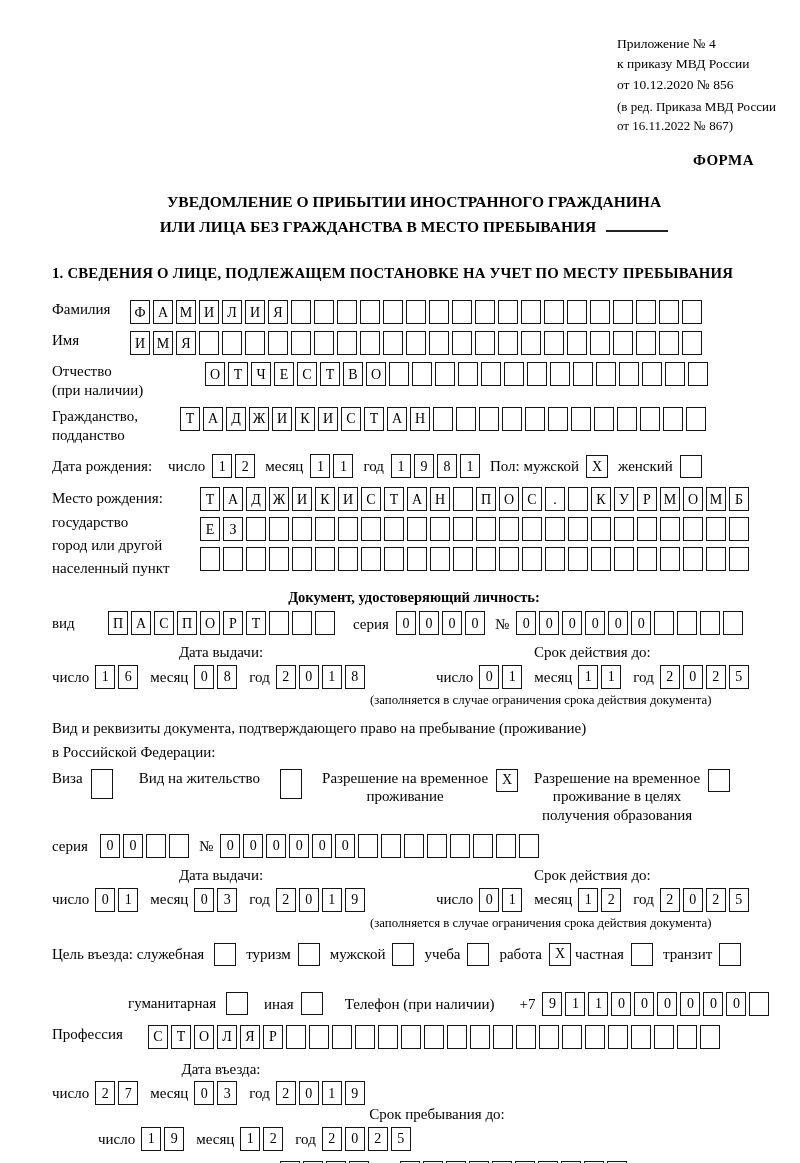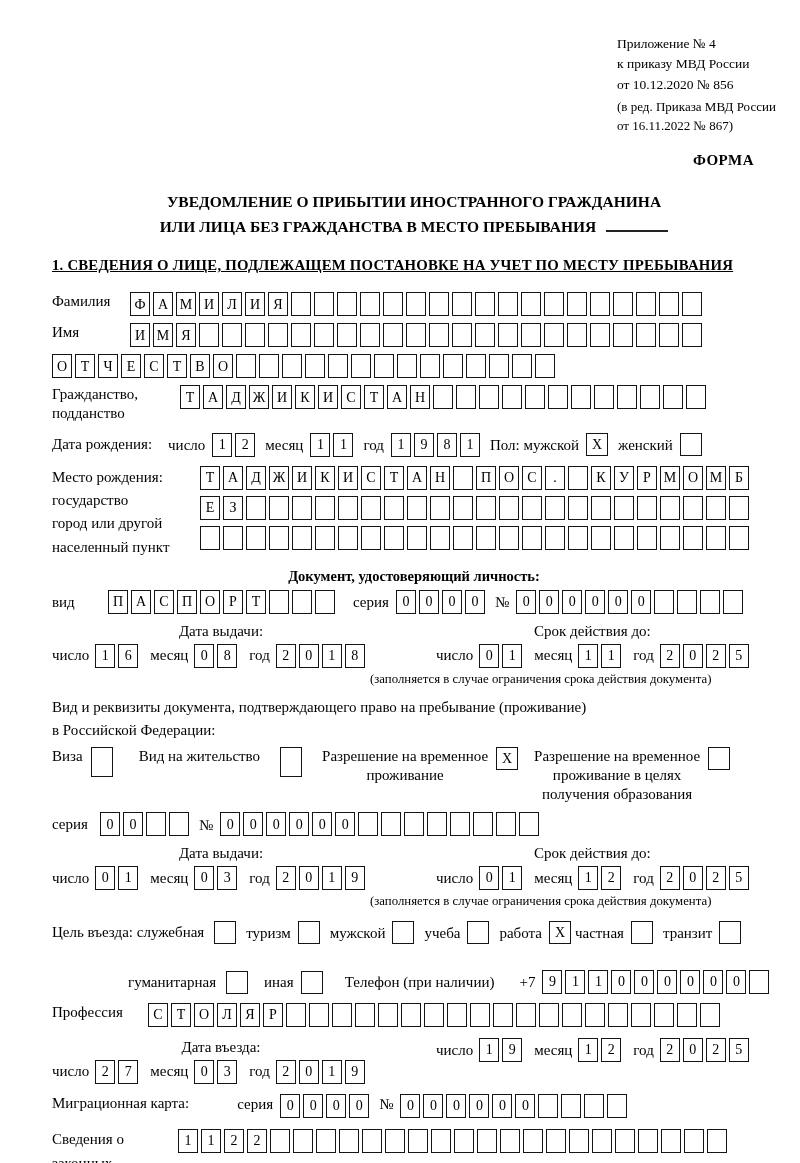--- a/index.html
+++ b/index.html
@@ -10,21 +10,21 @@
     font-size:15px;line-height:1.25;
     padding:34px 24px 0 52px;
     overflow:hidden;
   }
   .pre{white-space:pre-line;}
   .appendix{margin-left:565px;font-size:13.5px;line-height:1.5;}
   .edition{margin-left:565px;font-size:13px;line-height:1.45;margin-top:3px;}
   .forma{margin-top:16px;text-align:right;padding-right:22px;font-weight:bold;letter-spacing:.5px;}
   .title{margin-top:20px;text-align:center;font-weight:bold;font-size:15.5px;line-height:1.6;}
   .t-underline{display:inline-block;width:62px;border-bottom:2.2px solid #222;height:14px;margin-left:10px;}
-  .section{margin-top:16px;font-weight:bold;font-size:14.8px;letter-spacing:.2px;text-decoration:underline;}
+  .section{margin-top:24px;font-weight:bold;font-size:14.8px;letter-spacing:.2px;}
   .row{display:flex;align-items:flex-start;margin-top:7px;}
   .cells{display:flex;gap:3px;flex-wrap:nowrap;}
   .cell{
     flex:none;width:18px;height:22px;border:1.6px solid #151515;
     display:inline-flex;align-items:center;justify-content:center;
     font-size:14px;background:#fff;
   }
   .cbox{
     flex:none;width:20px;height:21px;border:1.6px solid #151515;
     display:inline-flex;align-items:center;justify-content:center;
@@ -128,20 +128,22 @@
       <span class="cell"></span>
       <span class="cell"></span>
       <span class="cell"></span>
       <span class="cell"></span>
       <span class="cell"></span>
       <span class="cell"></span>
     </span>
 </div>
 
 <div class="row">
+  <span class="lbl w-otch pre">Отчество
+(при наличии)</span>
   <span class="cells">
       <span class="cell">О</span>
       <span class="cell">Т</span>
       <span class="cell">Ч</span>
       <span class="cell">Е</span>
       <span class="cell">С</span>
       <span class="cell">Т</span>
       <span class="cell">В</span>
       <span class="cell">О</span>
       <span class="cell"></span>
@@ -551,21 +553,21 @@
       <span class="cell"></span>
       <span class="cell"></span>
       <span class="cell"></span>
       <span class="cell"></span>
       <span class="cell"></span>
       <span class="cell"></span>
       <span class="cell"></span>
     </span>
 </div>
 
-<div class="dpair" style="margin-top:11px;">
+<div class="dpair" style="margin-top:11px;flex-direction:column;">
   <div class="dgroup1">
     <div class="dhead">Дата въезда:</div>
     <div class="drow">
       <span class="dl">число</span>
       <span class="cells">
           <span class="cell">2</span>
           <span class="cell">7</span>
         </span>
       <span class="dl2">месяц</span>
       <span class="cells">
@@ -575,20 +577,21 @@
       <span class="dl2">год</span>
       <span class="cells">
           <span class="cell">2</span>
           <span class="cell">0</span>
           <span class="cell">1</span>
           <span class="cell">9</span>
         </span>
     </div>
   </div>
   <div class="dgroup2">
+    <div class="dhead">Срок пребывания до:</div>
     <div class="drow">
       <span class="dl">число</span>
       <span class="cells">
           <span class="cell">1</span>
           <span class="cell">9</span>
         </span>
       <span class="dl2">месяц</span>
       <span class="cells">
           <span class="cell">1</span>
           <span class="cell">2</span>

